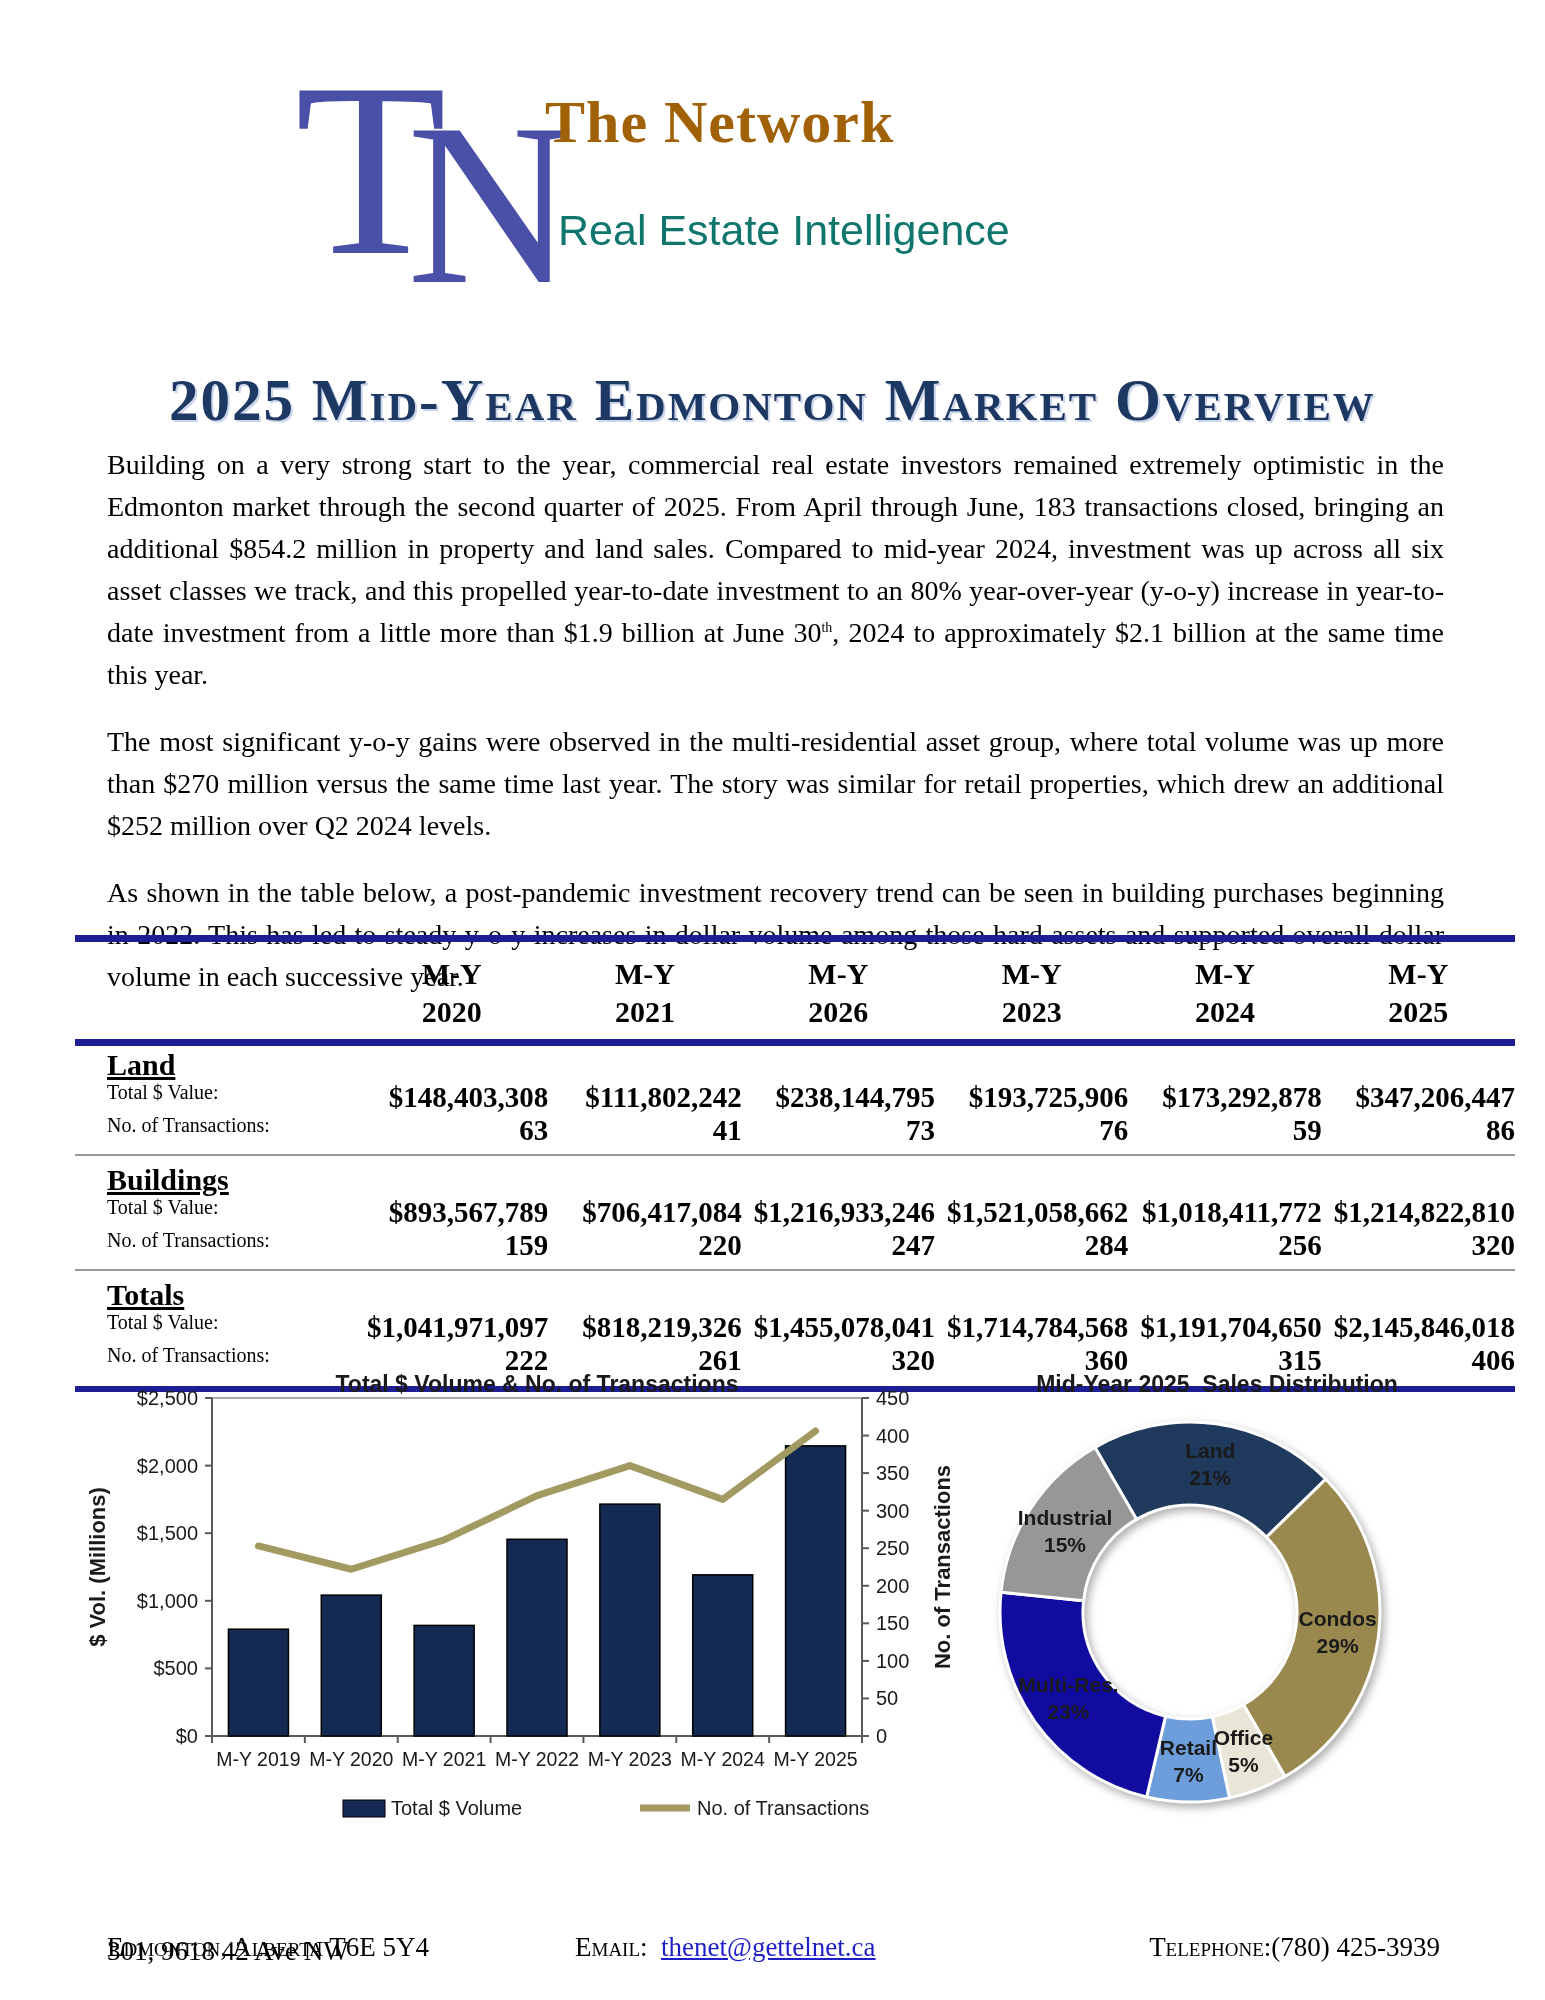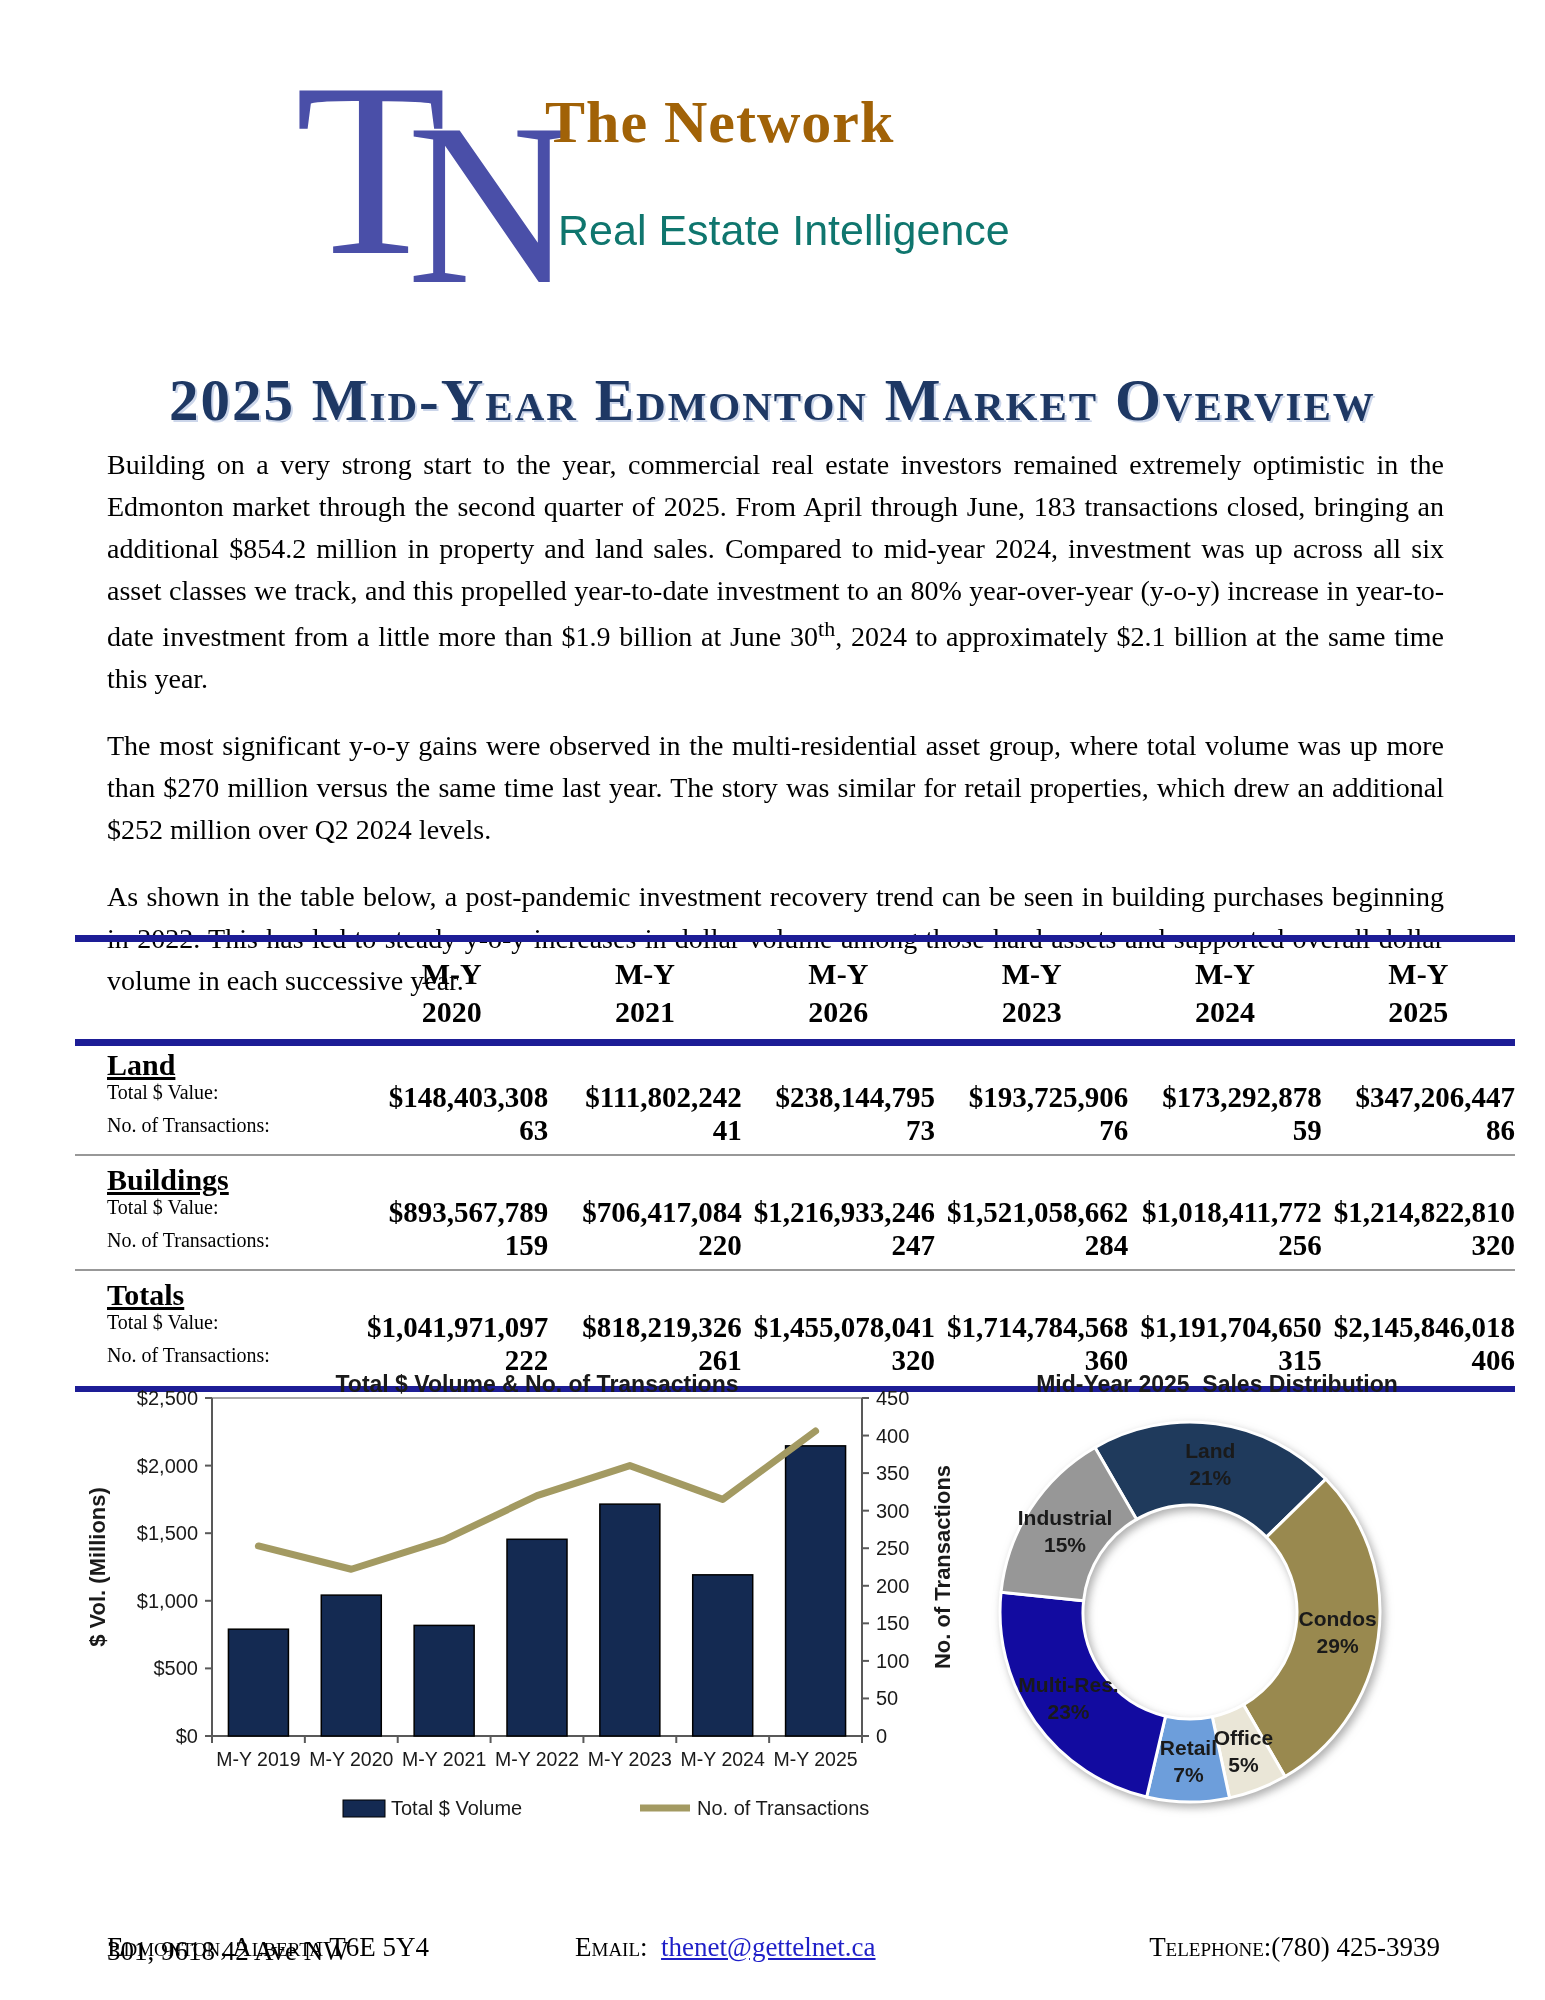--- a/index.html
+++ b/index.html
@@ -15,21 +15,21 @@
                 font-family:"Liberation Sans",sans-serif;}
 
   
   .doc-title{position:absolute;left:0;right:0;top:366px;margin:0;text-align:center;
              font-variant:small-caps;font-weight:600;font-size:59px;color:#1e3864;
              letter-spacing:2px;text-shadow:2px 2px 0 #ccd6ea;}
 
   
   .body-text{position:absolute;left:107px;top:444px;width:1337px;}
   .body-text p{margin:0 0 25px 0;font-size:28px;line-height:1.5;text-align:justify;}
-  .body-text sup{font-size:22px;}
+  .body-text sup{font-size:14px;}
 
   
   .tbl{position:absolute;left:75px;top:935px;width:1440px;}
   .tline{height:7px;background:#1d1d96;}
   .thead{display:grid;grid-template-columns:280px repeat(6,1fr);padding:13px 0 9px 0;}
   .thc{text-align:center;font-weight:bold;font-size:30px;line-height:1.25;}
   .sec-head{padding:4px 0 1px 32px;line-height:1.0;}
   .sec-name{font-size:30px;font-weight:bold;text-decoration:underline;}
   .trow{display:grid;grid-template-columns:280px repeat(6,1fr);padding:1px 0;line-height:1.07;}
   .tlabel{padding-left:32px;font-size:20px;}

